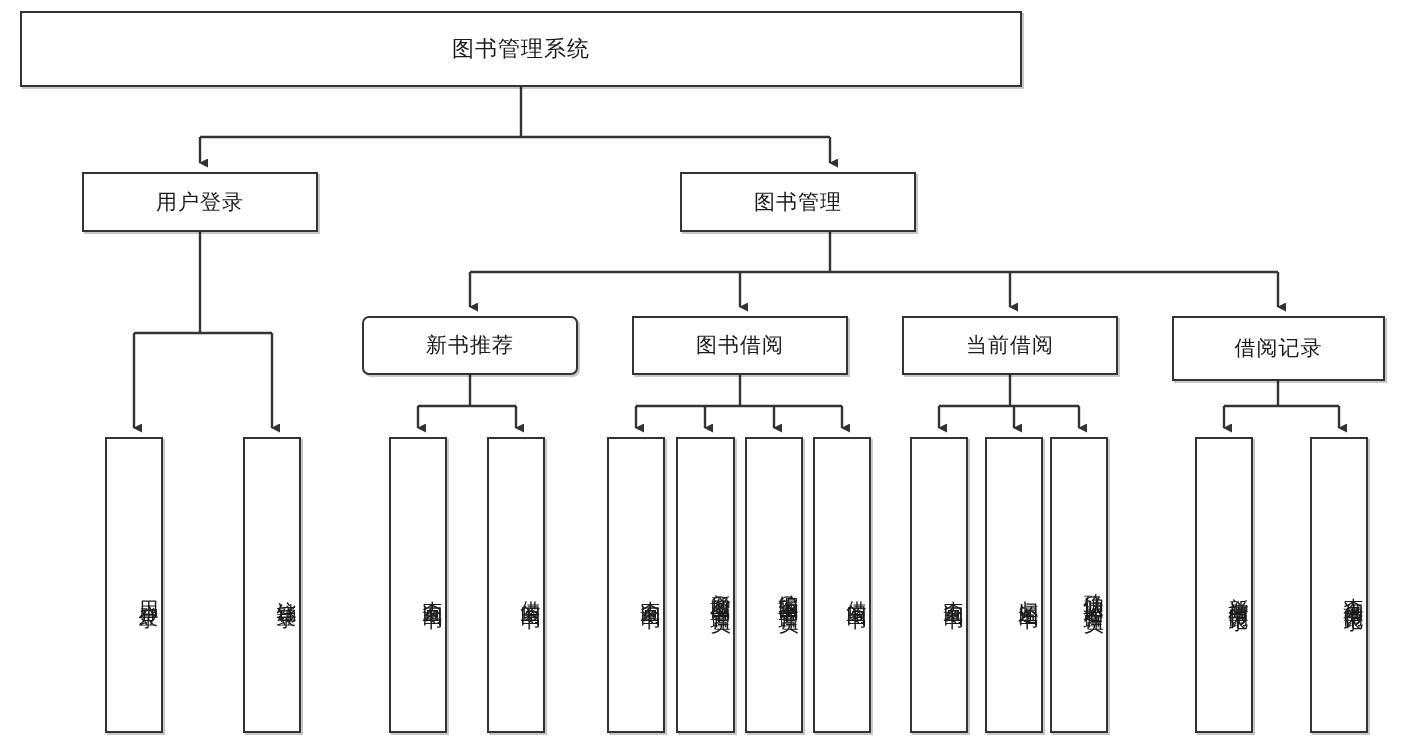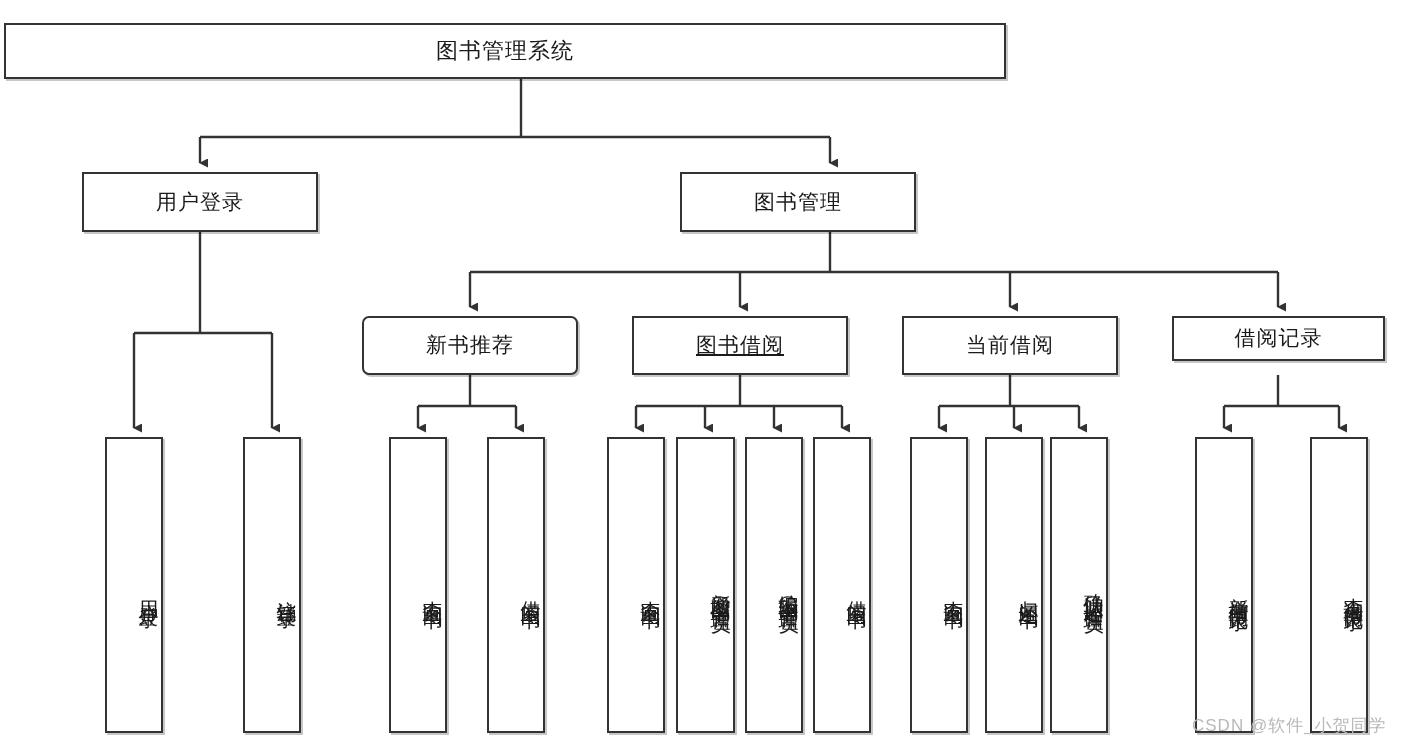--- a/index.html
+++ b/index.html
@@ -114,41 +114,41 @@
       <path d="M1014,406 L1014,428" marker-end="url(#arrow)"></path>
       <path d="M1079,406 L1079,428" marker-end="url(#arrow)"></path>
 
       <path d="M1278,375 L1278,406"></path>
       <path d="M1224,406 L1339,406"></path>
       <path d="M1224,406 L1224,428" marker-end="url(#arrow)"></path>
       <path d="M1339,406 L1339,428" marker-end="url(#arrow)"></path>
     </g>
   </svg>
 
-  <div class="node node-root" style="left:4px; top:11px; width:1002px; height:56px;margin-top:12px;">
+  <div class="node node-root" style="left:20px; top:11px; width:1002px; height:76px;">
     <span class="label">图书管理系统</span>
   </div>
 
   <div class="node" style="left:82px; top:172px; width:236px; height:60px;">
     <span class="label">用户登录</span>
   </div>
   <div class="node" style="left:680px; top:172px; width:236px; height:60px;">
     <span class="label">图书管理</span>
   </div>
 
   <div class="node" style="left:362px; top:316px; width:216px; height:59px;border-radius:7px;">
     <span class="label">新书推荐</span>
   </div>
-  <div class="node" style="left:632px; top:316px; width:216px; height:59px;text-decoration:underline;">
+  <div class="node" style="left:632px; top:316px; width:216px; height:59px;">
     <span class="label">图书借阅</span>
   </div>
   <div class="node" style="left:902px; top:316px; width:216px; height:59px;">
     <span class="label">当前借阅</span>
   </div>
-  <div class="node" style="left:1172px; top:316px; width:213px; height:45px;">
+  <div class="node" style="left:1172px; top:316px; width:213px; height:65px;">
     <span class="label">借阅记录</span>
   </div>
 
   <div class="node leaf" style="left:105px; top:437px; width:58px; height:296px;">
     <span class="label">用户登录</span>
   </div>
   <div class="node leaf" style="left:243px; top:437px; width:58px; height:296px;">
     <span class="label">注销登录</span>
   </div>
   <div class="node leaf" style="left:389px; top:437px; width:58px; height:296px;">
@@ -178,15 +178,14 @@
   <div class="node leaf" style="left:1050px; top:437px; width:58px; height:296px;">
     <span class="label">确认归还（管理员）</span>
   </div>
   <div class="node leaf" style="left:1195px; top:437px; width:58px; height:296px;">
     <span class="label">新增借阅记录</span>
   </div>
   <div class="node leaf" style="left:1310px; top:437px; width:58px; height:296px;">
     <span class="label">查询借阅记录</span>
   </div>
 
-  <div class="watermark" style="left:1192px; top:714px;">CSDN @软件_小贺同学</div>
 
 </div>
 
 </body></html>

